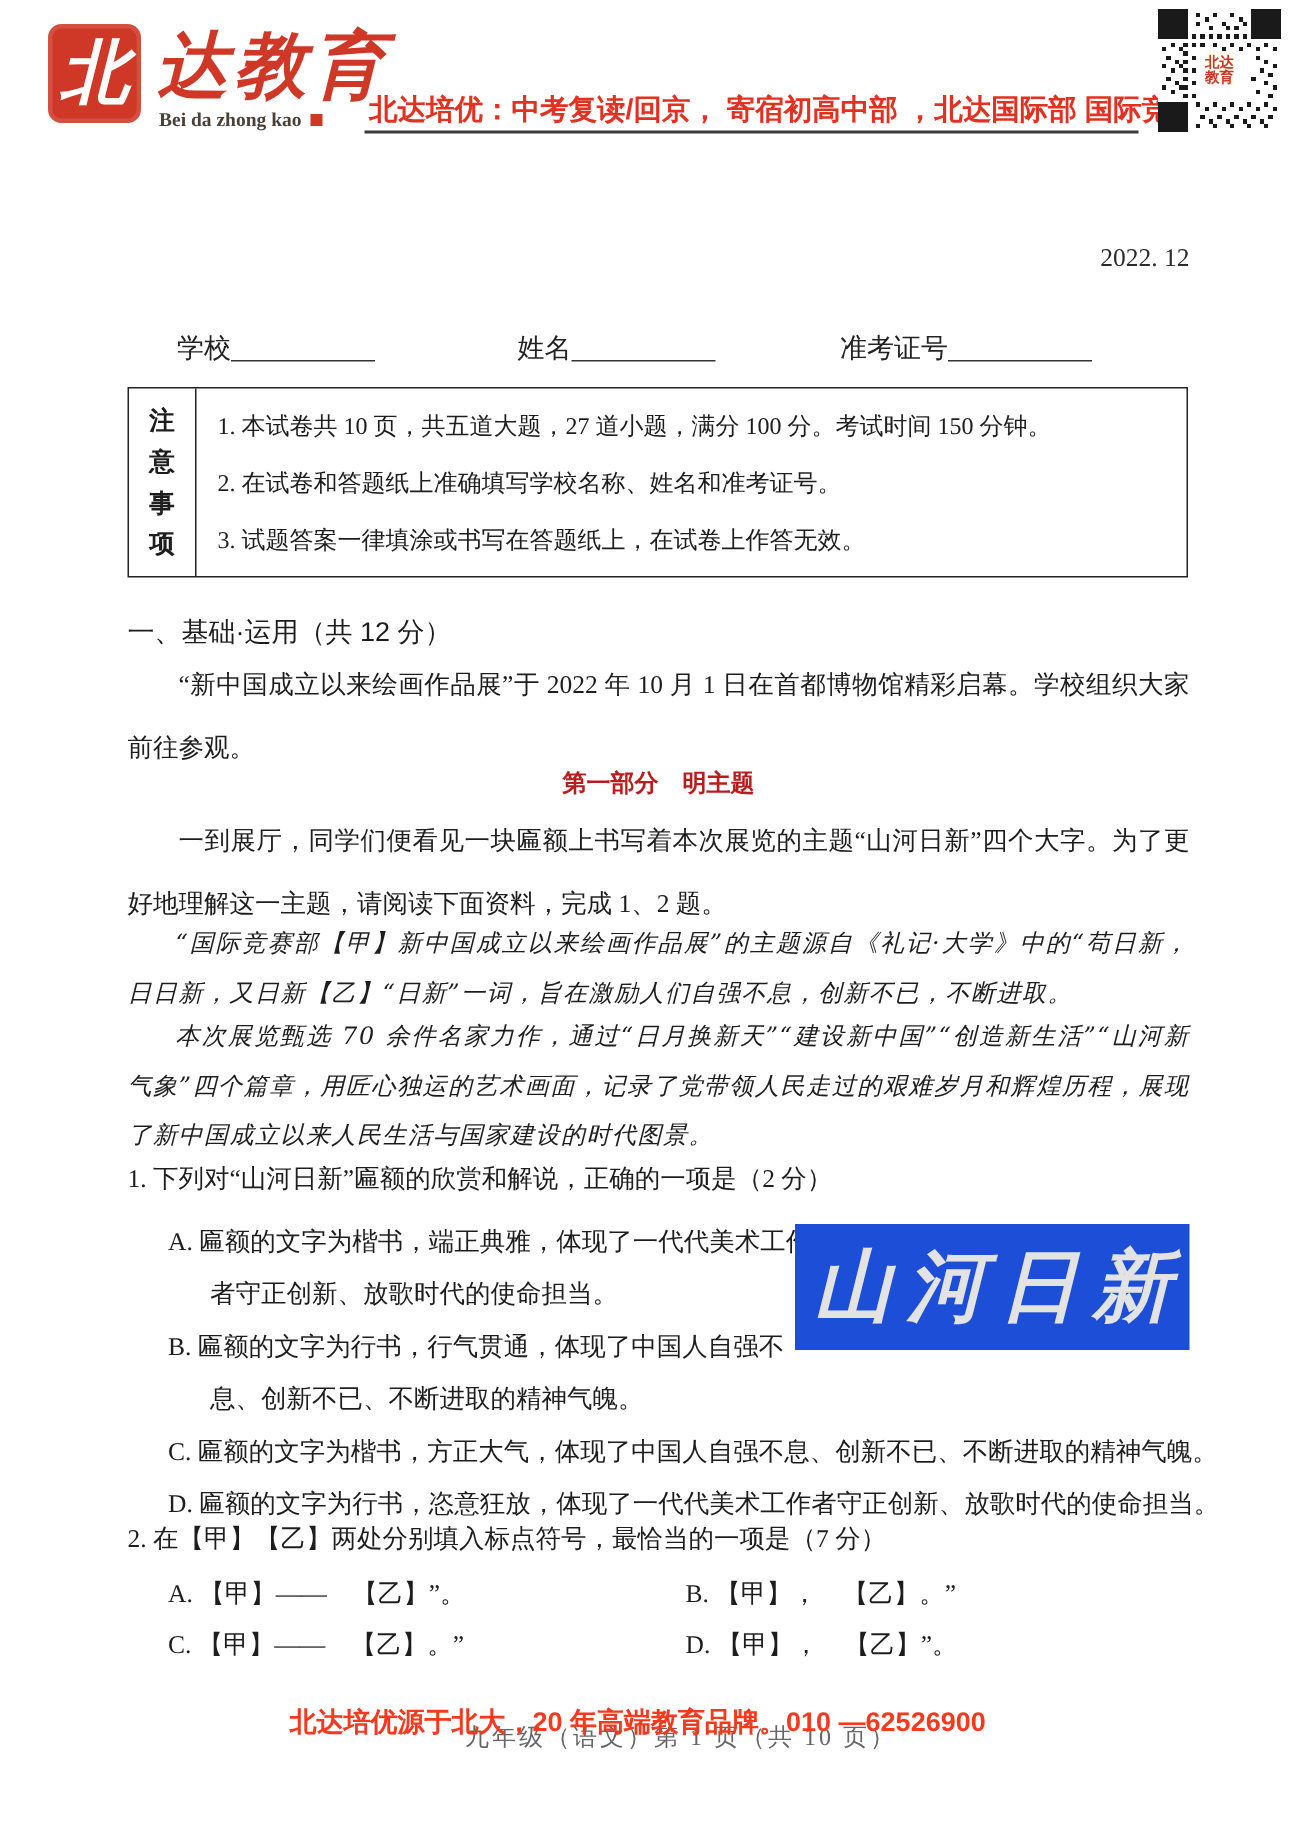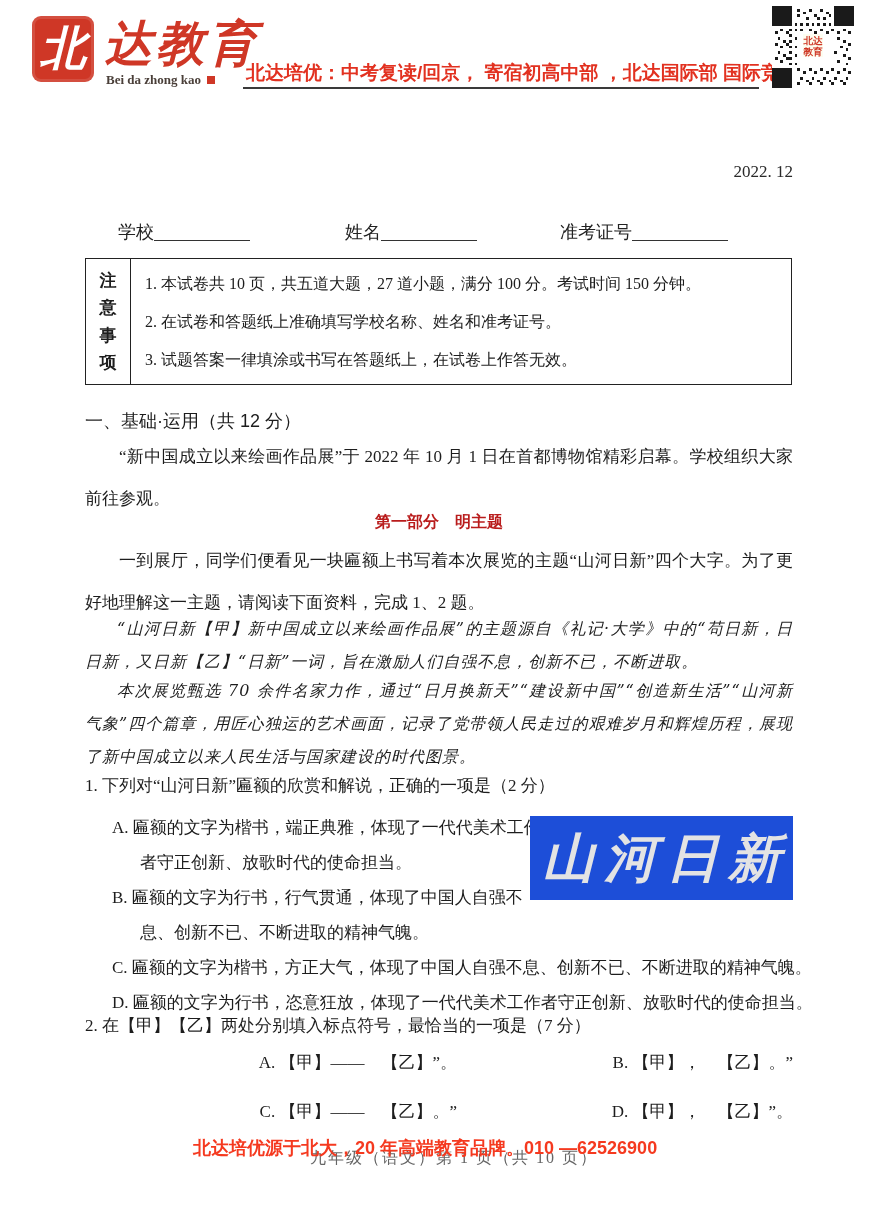--- a/index.html
+++ b/index.html
@@ -83,21 +83,21 @@
   .opt-c, .opt-d { white-space:nowrap; }
   .plaque {
     position:absolute; right:0px; top:12px; width:263px; height:84px;
     background:#1d4ed8; display:flex; align-items:center; justify-content:center;
   }
   .plaque-text {
     color:#e3e3e3; font-family:"DejaVu Serif",serif; font-style:italic; font-weight:bold;
     font-size:52px; letter-spacing:10px; text-indent:10px; line-height:1;
   }
   .q2-stem { top:1014px; }
-  .q2-options { position:absolute; left:85px; top:1046px; width:708px; display:grid; grid-template-columns:345px 1fr; row-gap:15px; padding-left:27px;text-align:right; }
+  .q2-options { position:absolute; left:85px; top:1046px; width:708px; display:grid; grid-template-columns:345px 1fr; row-gap:0; padding-left:27px; }
   .q2-opt { font-size:17px; line-height:34px; color:#1d1d1d; white-space:nowrap; }
   
   .footer { position:absolute; left:0; top:1130px; width:776px; height:70px; }
   .footer-promo {
     position:absolute; left:193px; top:6px; z-index:2;
     font-family:"Liberation Sans","DejaVu Sans",sans-serif;
     font-weight:bold; font-size:18px; color:#f5391f; white-space:nowrap;
   }
   .footer-page { position:absolute; left:310px; top:18px; z-index:1; font-size:16px; color:#666; letter-spacing:2px; white-space:nowrap; }
 </style>
@@ -237,21 +237,21 @@
     </div>
   </div>
 
   <div class="sec-heading">
     <span class="h-main">一、基础·运用</span><span class="h-score">（共 12 分）</span>
   </div>
 
   <p class="para p-intro">“新中国成立以来绘画作品展”于 2022 年 10 月 1 日在首都博物馆精彩启幕。学校组织大家前往参观。</p>
   <div class="part-heading">第一部分　明主题</div>
   <p class="para p-1">一到展厅，同学们便看见一块匾额上书写着本次展览的主题“山河日新”四个大字。为了更好地理解这一主题，请阅读下面资料，完成 1、2 题。</p>
-  <p class="para kai p-2">“山河日新【甲】新中国成立以来绘画作品展”的主题源自《礼记·大学》中的“苟日新，日日新，又日新【乙】“日新”一词，旨在激励人们自强不息，创新不已，不断进取。</p>
+  <p class="para kai p-2">“国际竞赛部【甲】新中国成立以来绘画作品展”的主题源自《礼记·大学》中的“苟日新，日日新，又日新【乙】“日新”一词，旨在激励人们自强不息，创新不已，不断进取。</p>
   <p class="para kai p-3">本次展览甄选 70 余件名家力作，通过“日月换新天”“建设新中国”“创造新生活”“山河新气象”四个篇章，用匠心独运的艺术画面，记录了党带领人民走过的艰难岁月和辉煌历程，展现了新中国成立以来人民生活与国家建设的时代图景。</p>
 
   <p class="stem q1-stem">1. 下列对“山河日新”匾额的欣赏和解说，正确的一项是（2 分）</p>
   <div class="q1-options">
     <div class="plaque">
       <span class="plaque-text">山河日新</span>
     </div>
     <div class="opt opt-narrow opt-a">
       <span class="opt-body"><span>A.</span> <span>匾额的文字为楷书，端正典雅，体现了一代代美术工作者守正创新、放歌时代的使命担当。</span></span>
     </div>

